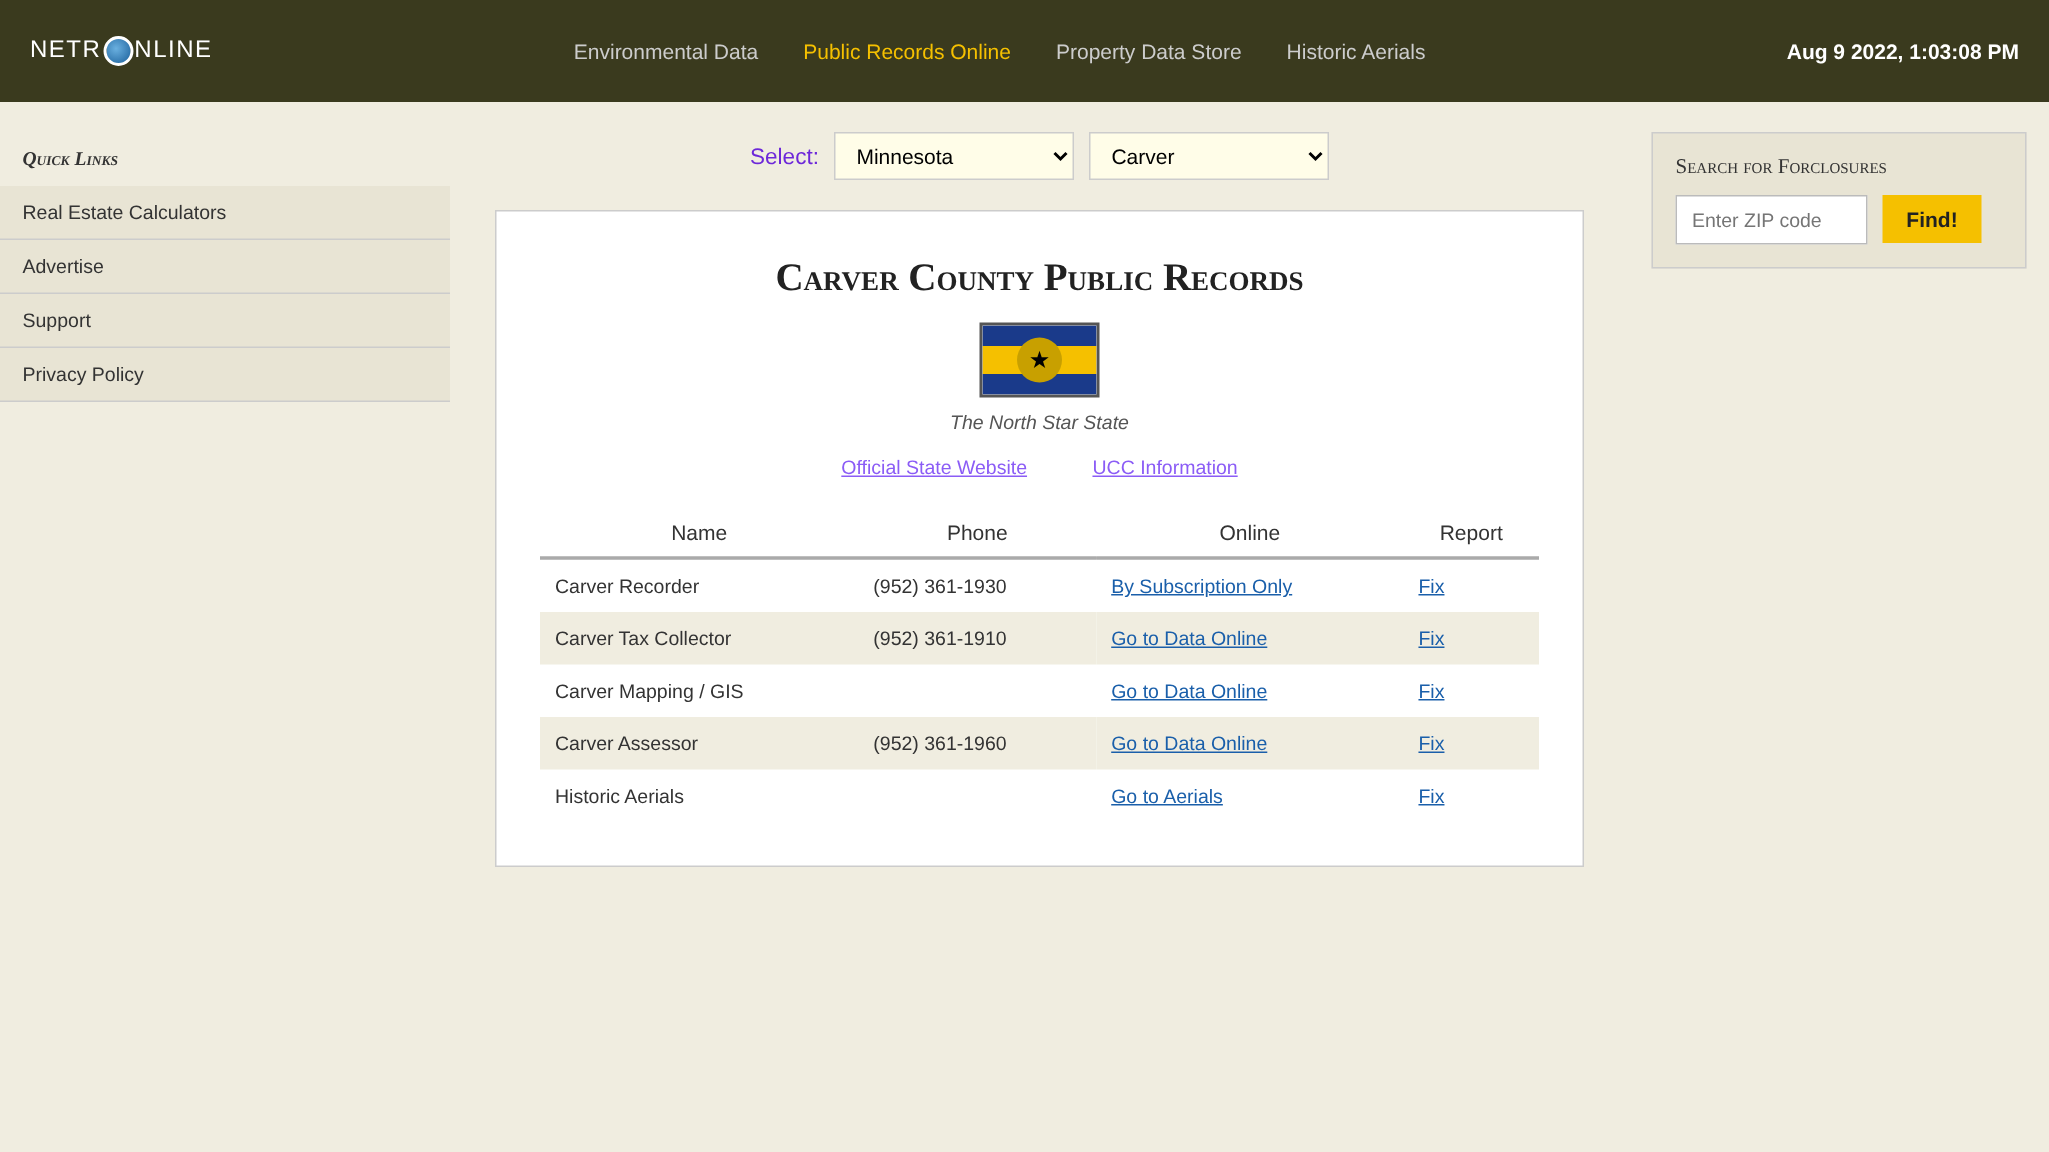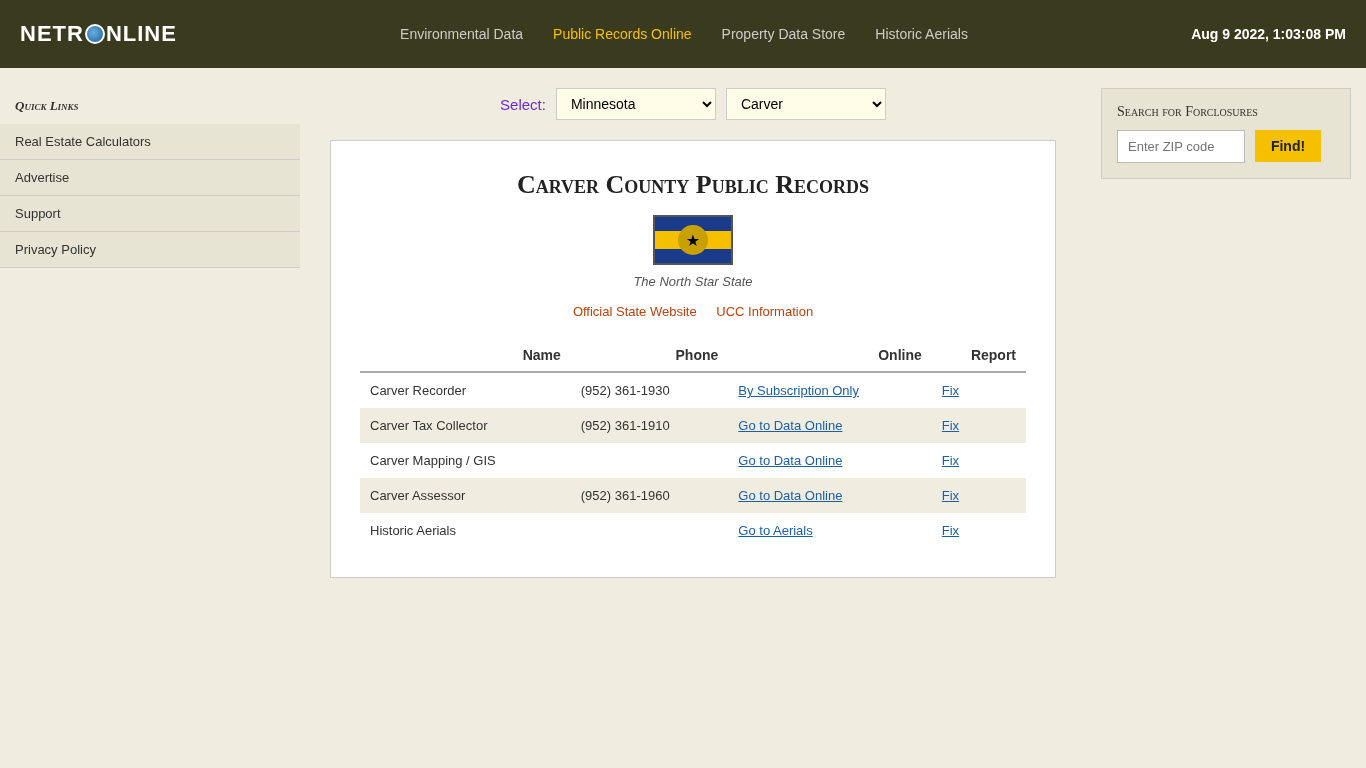--- a/index.html
+++ b/index.html
@@ -9,22 +9,22 @@
     #header {
       background: #3a3a1e;
       display: flex;
       align-items: center;
       padding: 0 20px;
       height: 68px;
       justify-content: space-between;
     }
     #logo {
       color: #fff;
-      font-size: 22px;
-      font-weight: bold;
+      font-size: 16px;
+      font-weight: normal;
       letter-spacing: 1px;
       display: flex;
       align-items: center;
       gap: 0;
     }
     #logo .globe {
       display: inline-block;
       width: 20px;
       height: 20px;
       border-radius: 50%;
@@ -169,36 +169,37 @@
       color: #555;
       margin-top: 6px;
     }
 
     #state-links {
       text-align: center;
       margin: 15px 0 20px 0;
       font-size: 13px;
     }
     #state-links a {
-      color: #c2410c;
-      margin: 0 8px;
+      color: #8b5cf6;
+      text-decoration: underline;
+      margin: 0 20px;
       cursor: pointer;
     }
 
     
     #records-table {
       width: 100%;
       border-collapse: collapse;
       margin-top: 10px;
     }
     #records-table th {
-      text-align: right;
+      text-align: center;
       padding: 8px 10px;
       font-size: 14px;
-      font-weight: bold;
+      font-weight: normal;
       color: #333;
       border-bottom: 2px solid #aaa;
     }
     #records-table td {
       padding: 10px 10px;
       font-size: 13px;
       color: #333;
       vertical-align: top;
     }
     #records-table tr.alt td {

